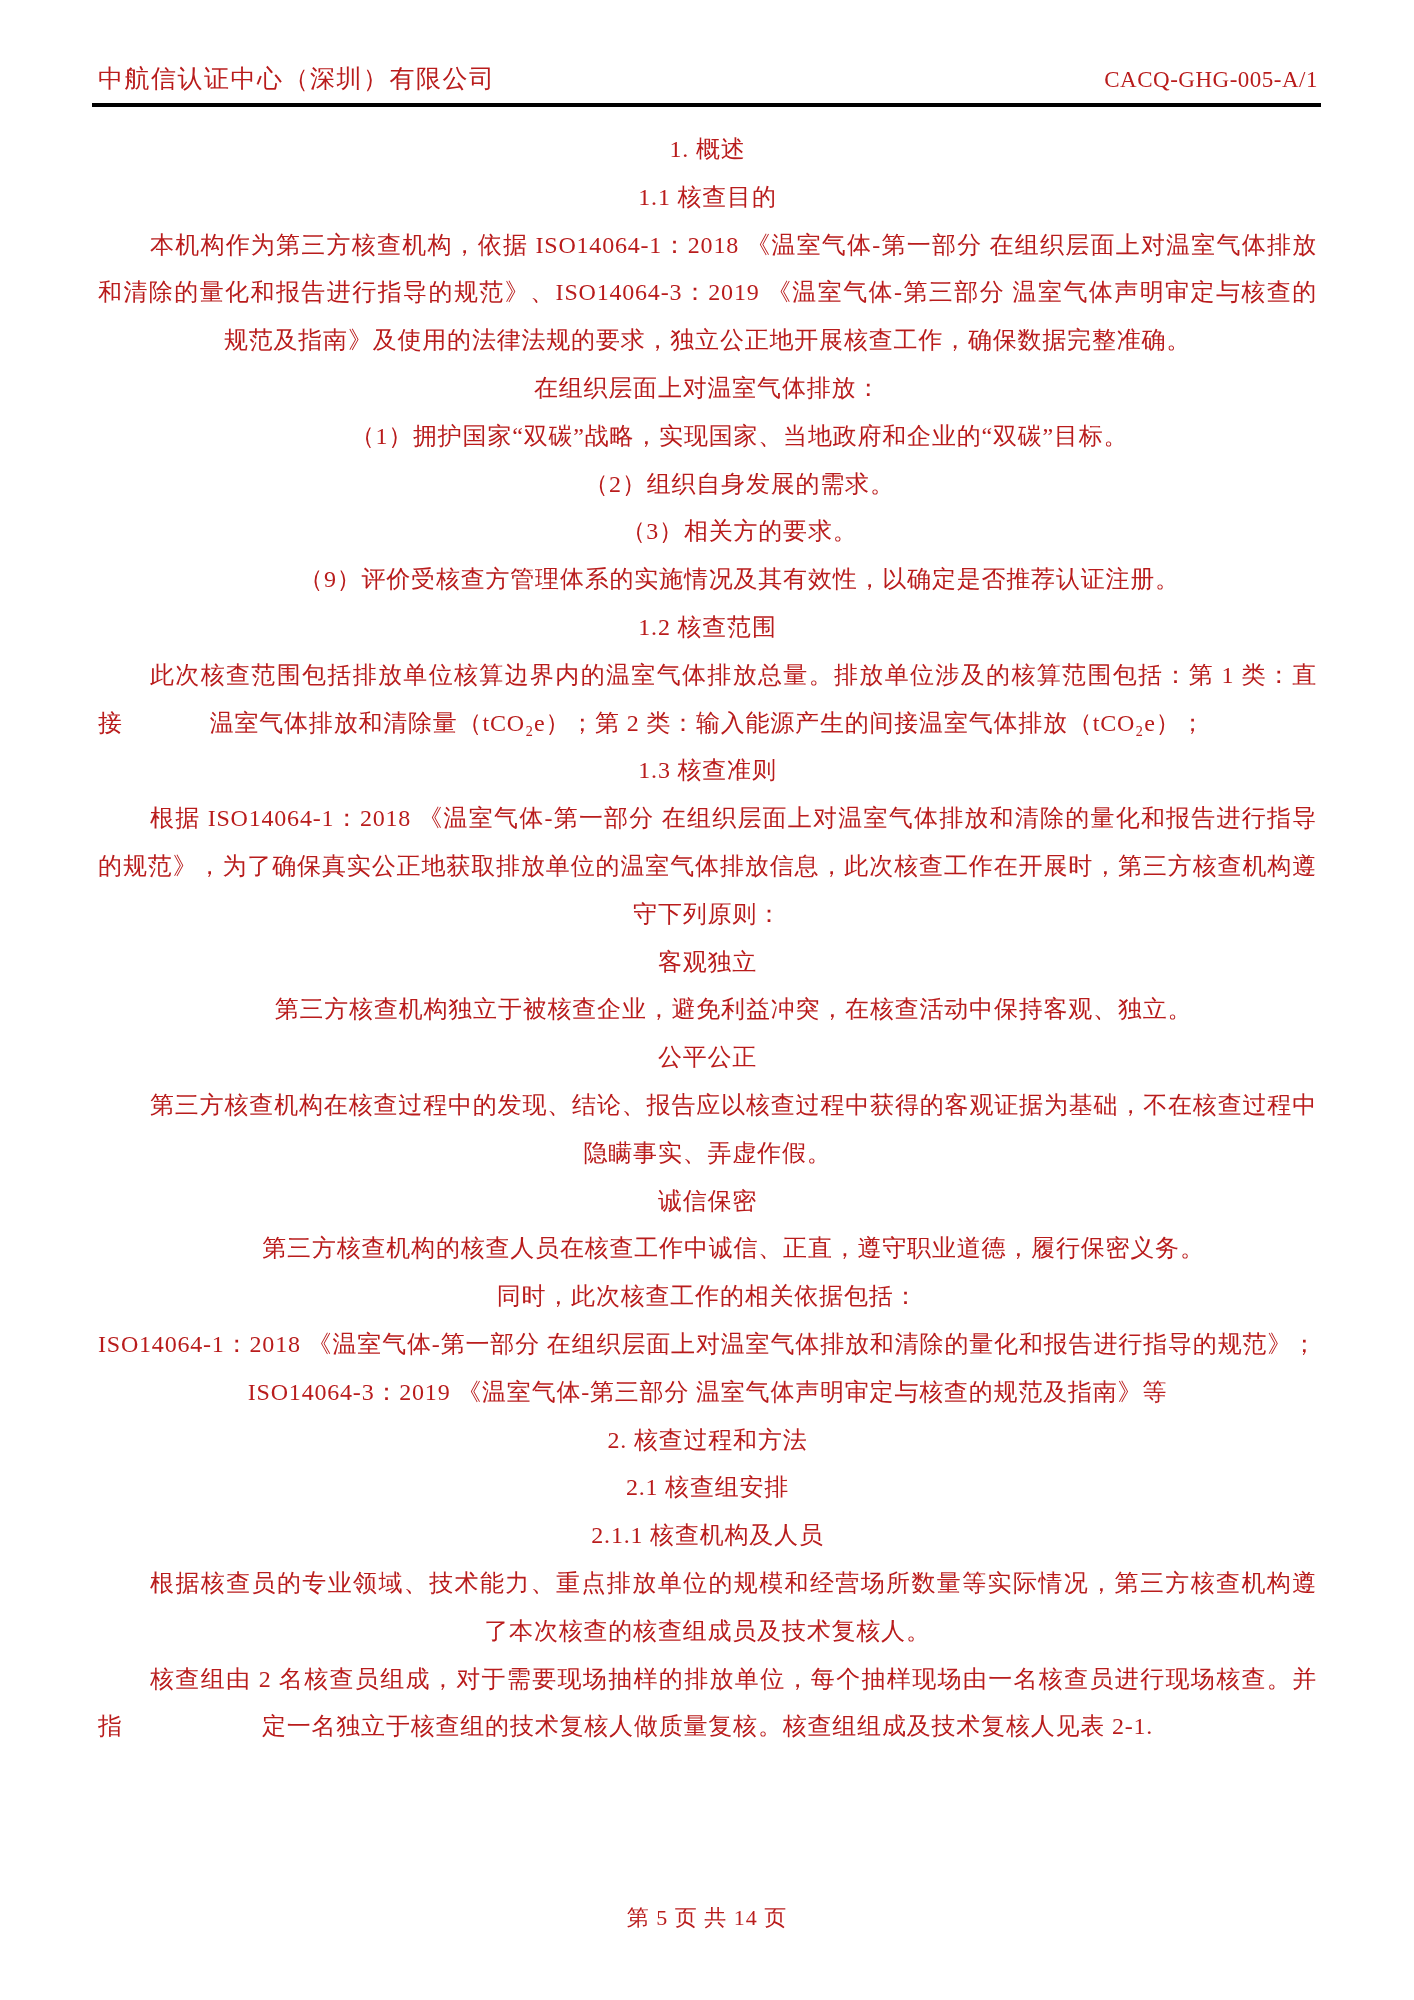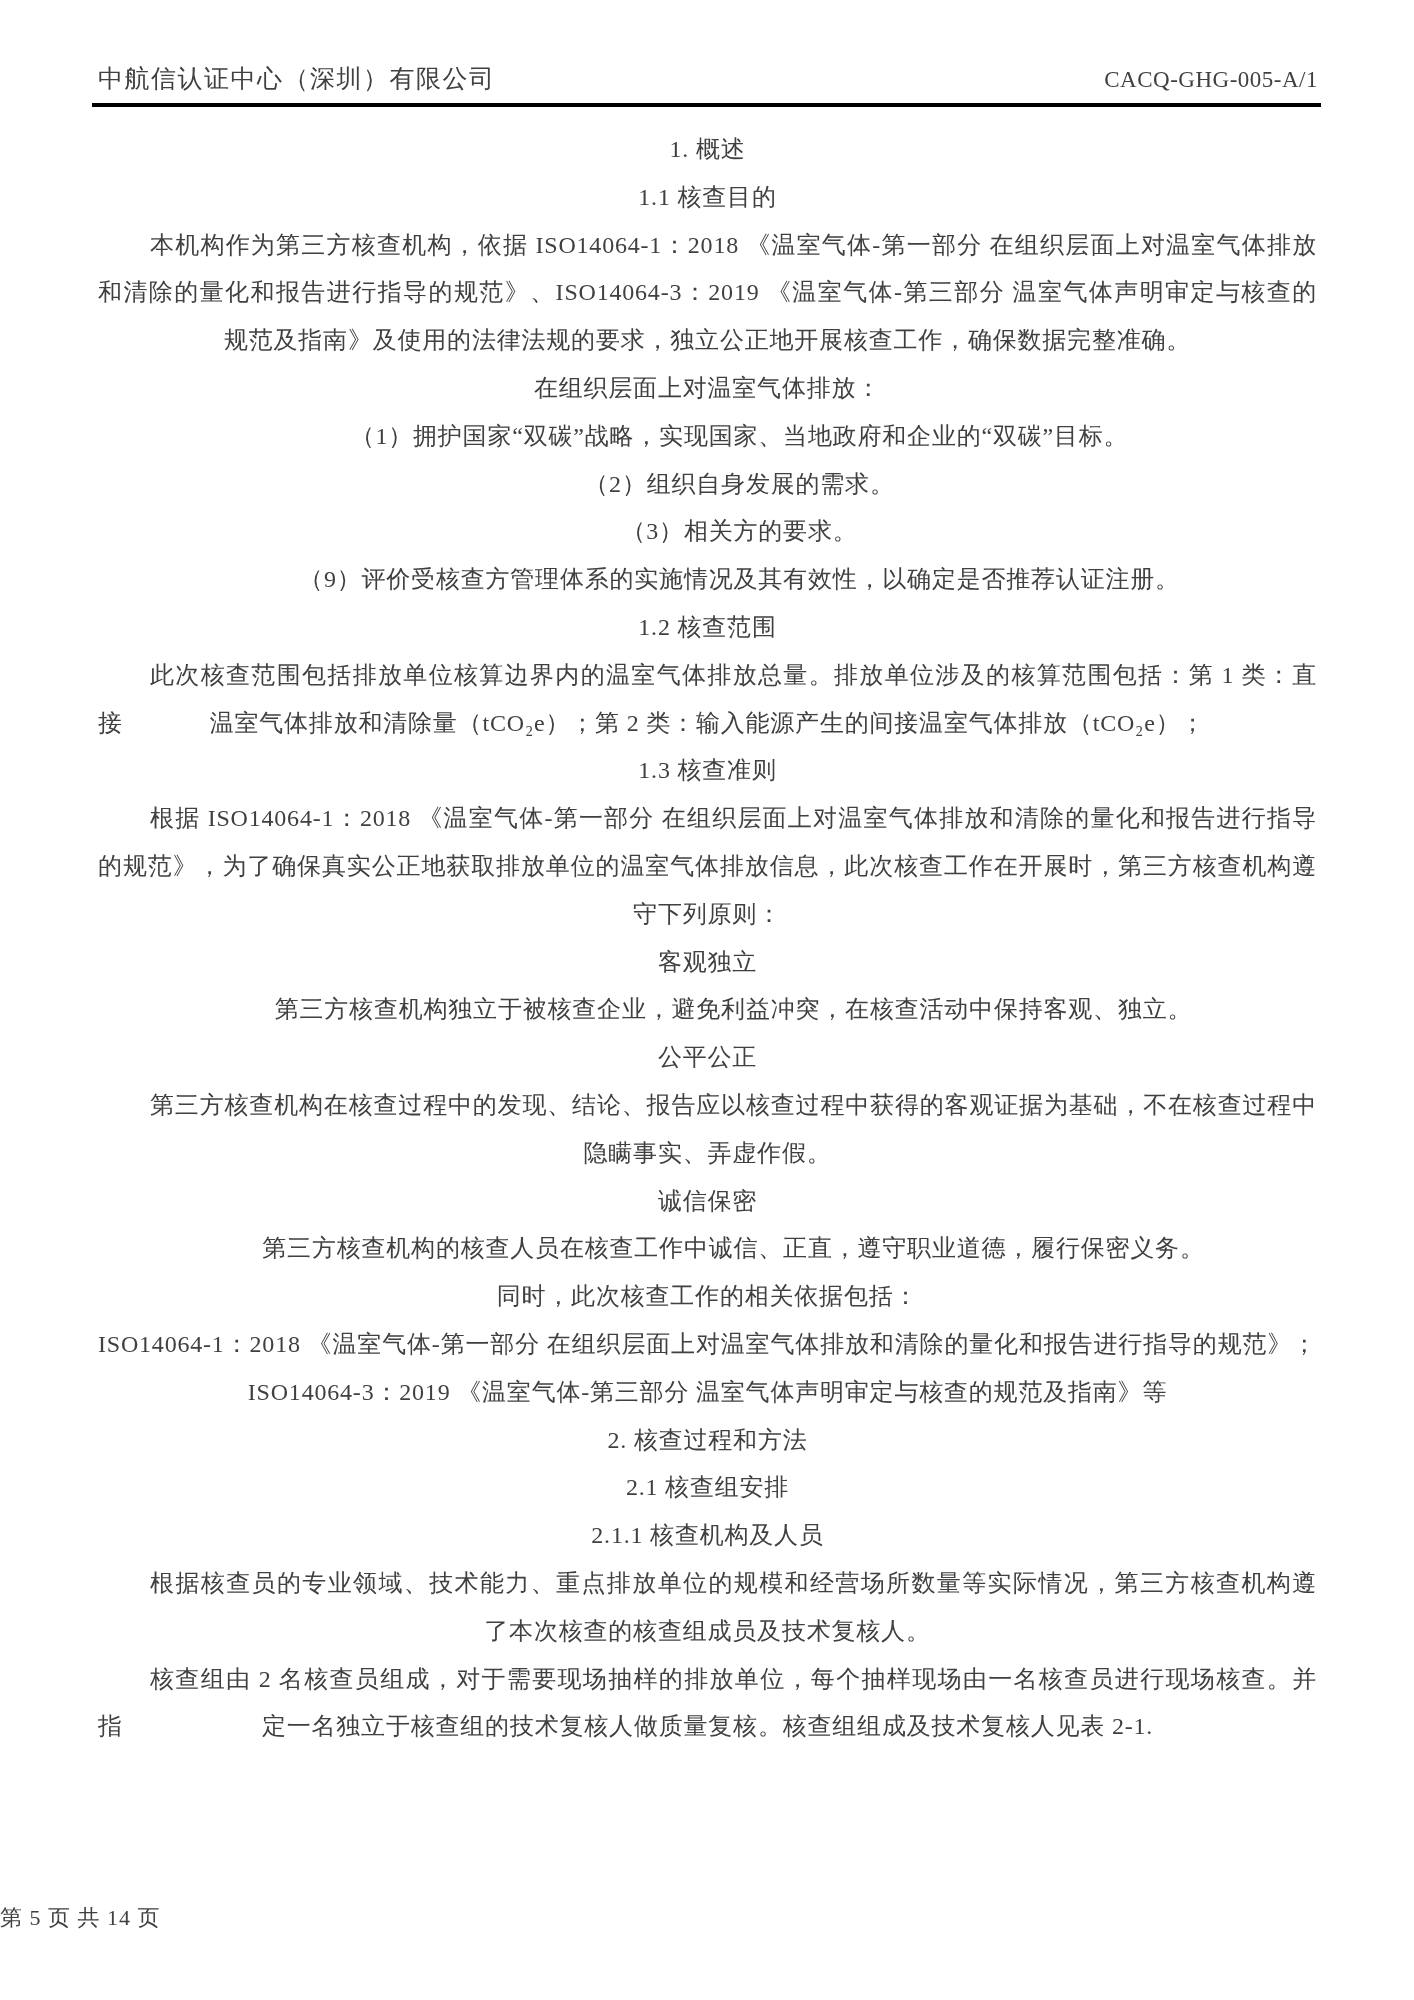--- a/index.html
+++ b/index.html
@@ -6,21 +6,21 @@
     margin: 0;
     padding: 0;
     background: #ffffff;
   }
   .page {
     position: relative;
     width: 1414px;
     height: 2000px;
     background: #ffffff;
     font-family: "Liberation Serif", "DejaVu Serif", serif;
-    color: #404040;
+    color: #b91c1c;
     overflow: hidden;
   }
   .header {
     position: absolute;
     left: 98px;
     right: 96px;
     top: 62px;
     display: flex;
     justify-content: space-between;
     align-items: baseline;
@@ -58,20 +58,21 @@
   .line.li  { text-indent: 64px; }
   .line.fill {
     text-align: justify;
     text-align-last: justify;
   }
   .footer {
     position: absolute;
     left: 0;
     width: 100%;
     top: 1903px;
+    text-align: center;
     font-size: 22px;
     letter-spacing: 1px;
   }
 </style>
 </head>
 <body>
 
 <div class="page">
   <div class="header">
     <span class="company">中航信认证中心（深圳）有限公司</span>

